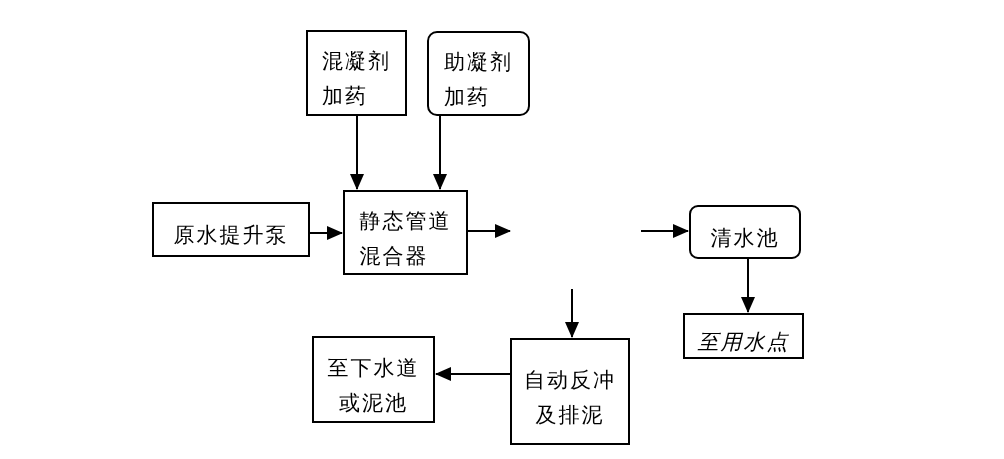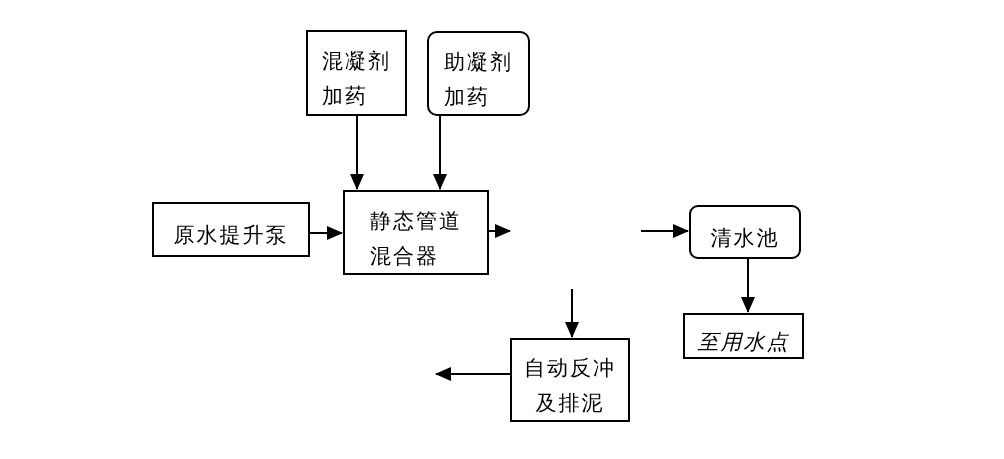--- a/index.html
+++ b/index.html
@@ -78,41 +78,47 @@
       <div>加药</div>
     </div>
   </div>
 
   <div class="box center" style="left:152px; top:202px; width:158px; height:55px;">
     <div class="inner">
       <div>原水提升泵</div>
     </div>
   </div>
 
-  <div class="box" style="left:343px; top:190px; width:146px; height:85px;">
+  <div class="box" style="left:343px; top:190px; width:125px; height:85px;">
     <div class="inner">
       <div>静态管道</div>
       <div>混合器</div>
     </div>
   </div>
 
 
   <div class="box center" style="left:689px; top:205px; width:112px; height:54px;border-radius:9px;">
     <div class="inner">
       <div>清水池</div>
     </div>
   </div>
 
   <div class="box center" style="left:683px; top:313px; width:121px; height:46px;font-style:italic;">
     <div class="inner">
       <div>至用水点</div>
     </div>
   </div>
 
-  <div class="box center" style="left:510px; top:338px; width:120px; height:84px;">
+  <div class="box center" style="left:510px; top:338px; width:120px; height:107px;">
     <div class="inner">
       <div>自动反冲</div>
       <div>及排泥</div>
     </div>
   </div>
 
+  <div class="box center" style="left:312px; top:336px; width:123px; height:87px;">
+    <div class="inner">
+      <div>至下水道</div>
+      <div>或泥池</div>
+    </div>
+  </div>
 
 </div>
 
 </body></html>

